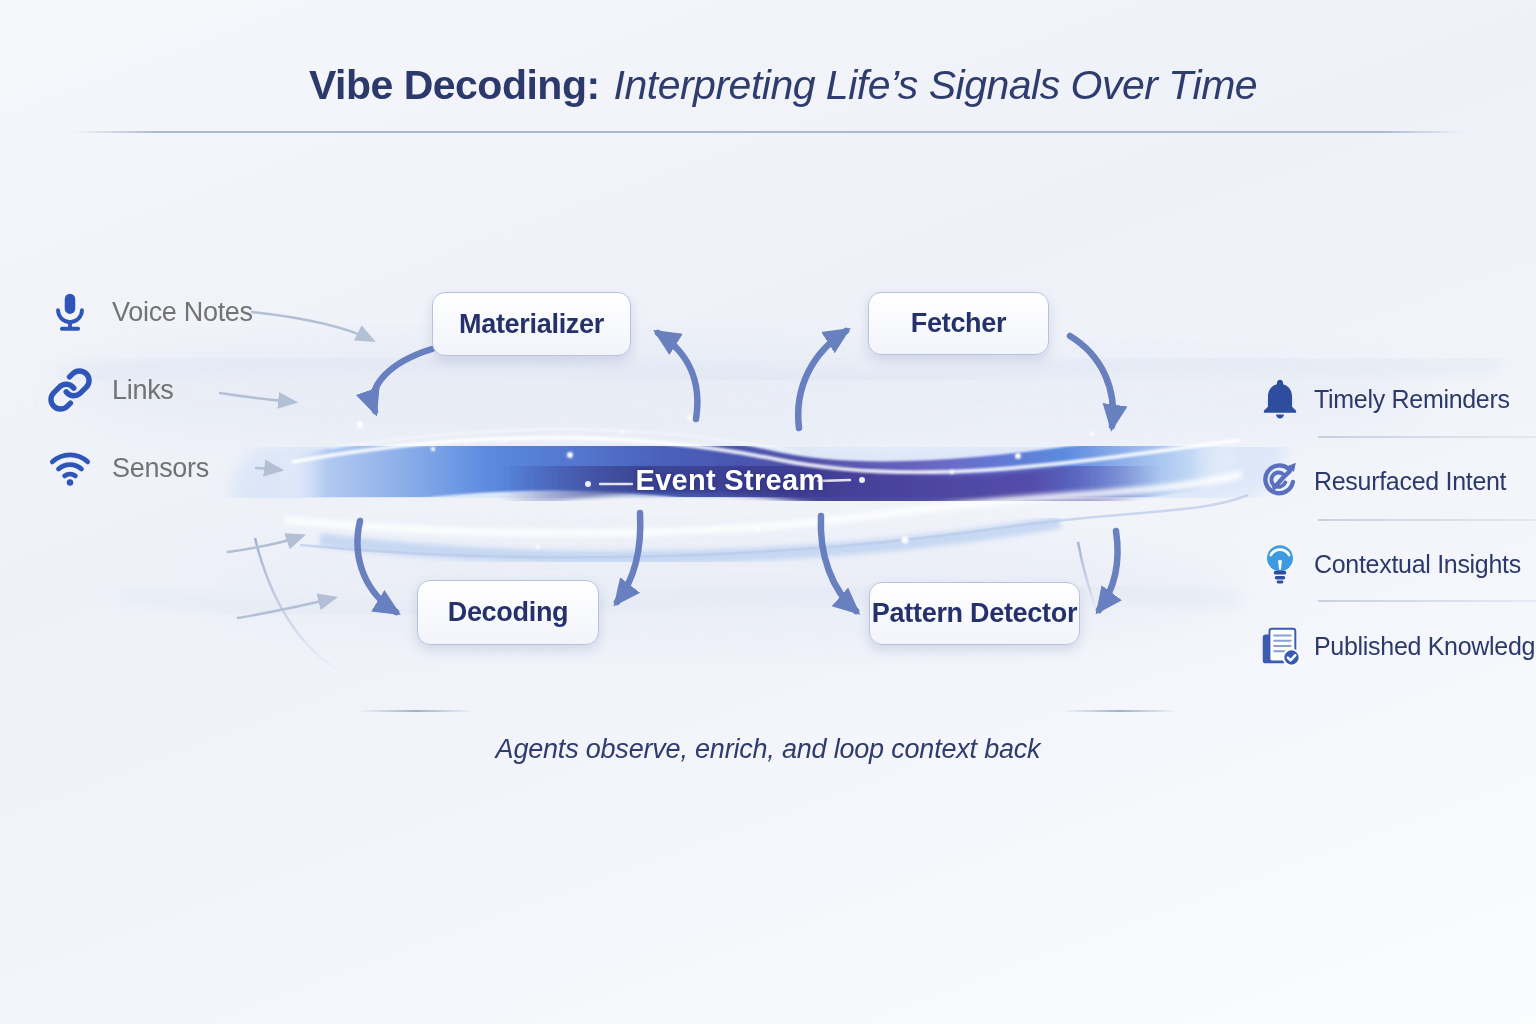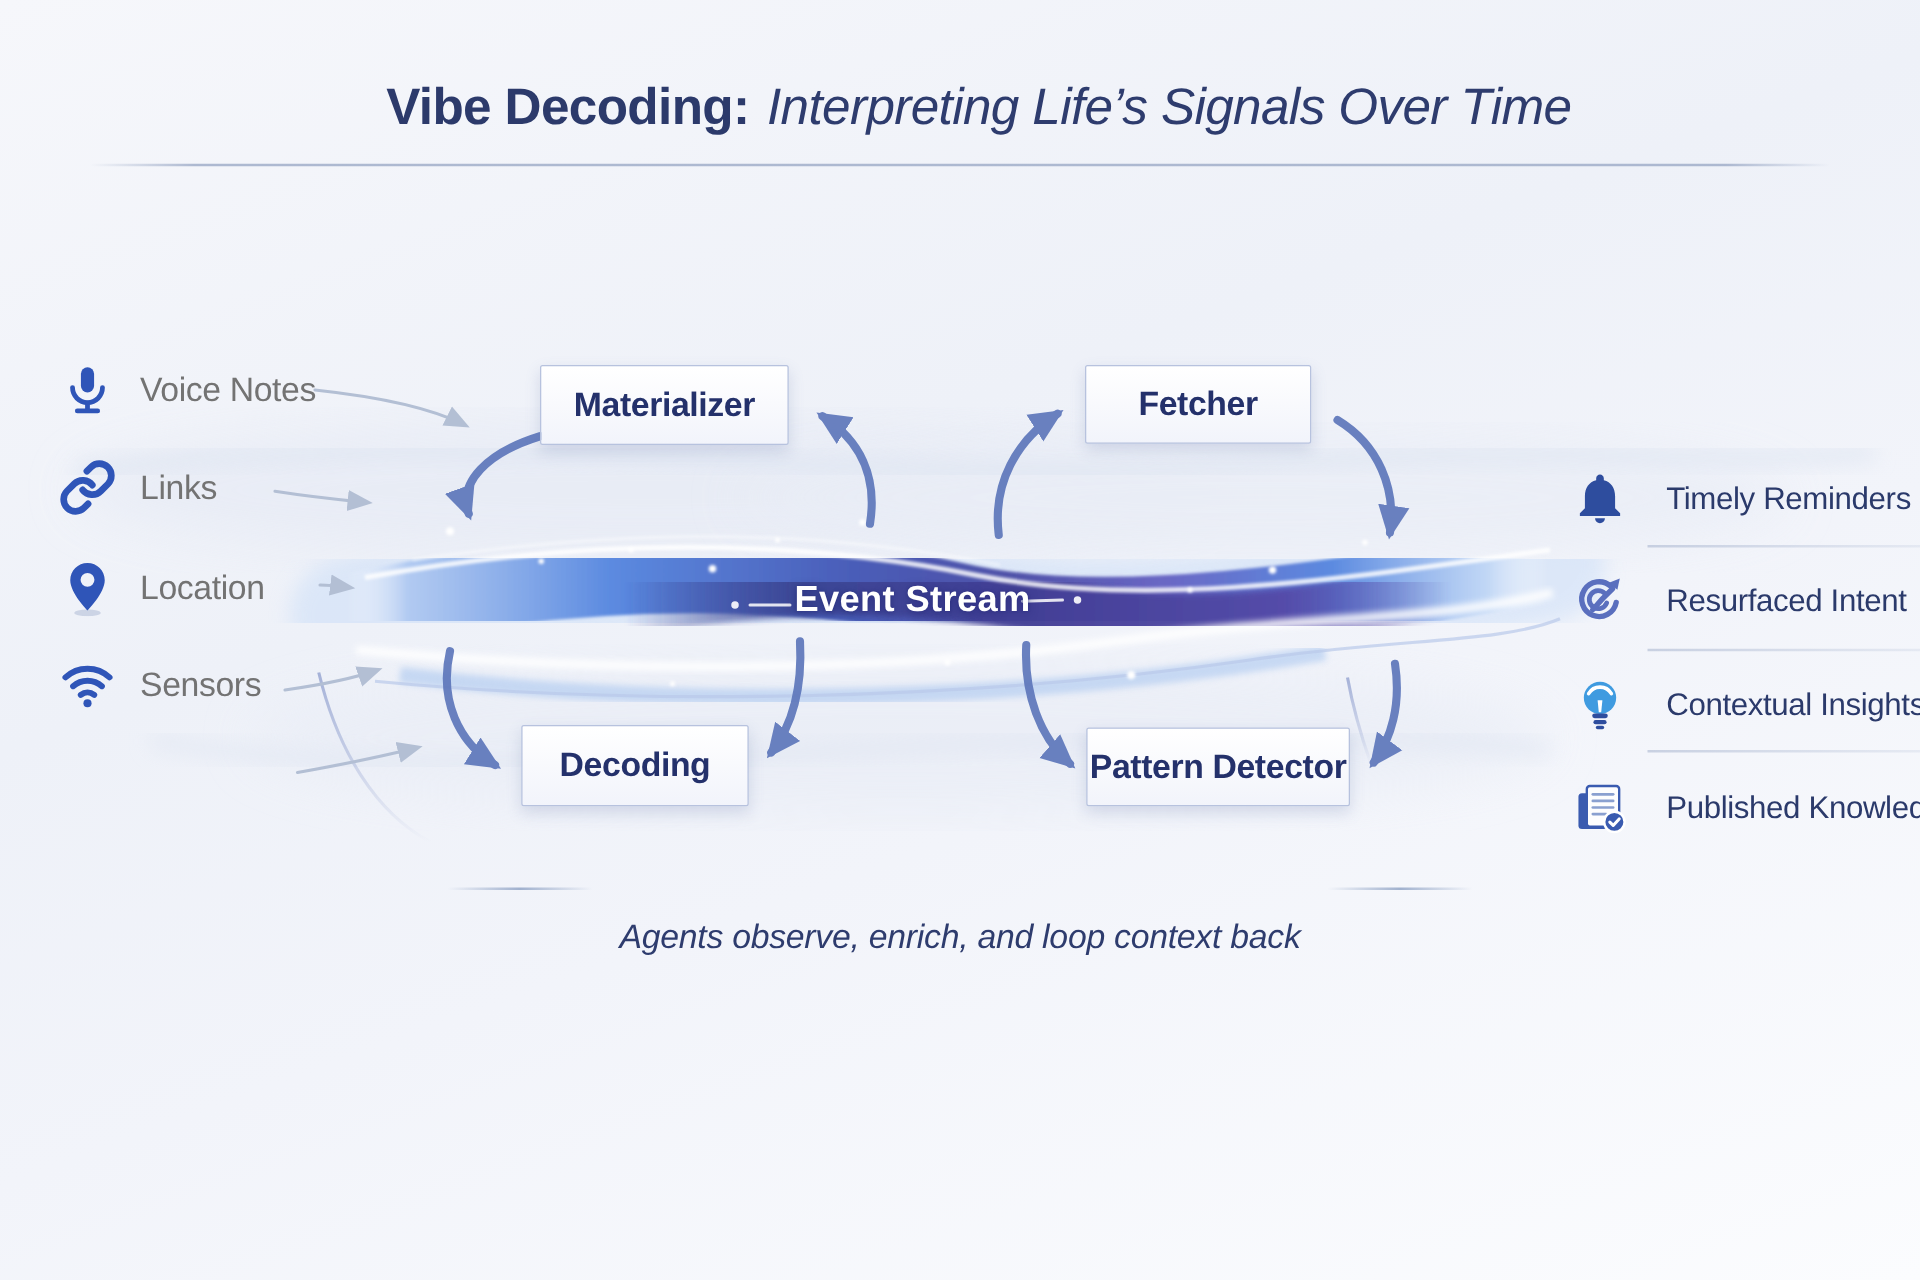--- a/index.html
+++ b/index.html
@@ -13,26 +13,26 @@
   .title-wrap{top:62px;left:15px;width:1536px;text-align:center;white-space:nowrap;}
   .title-prefix{font-size:41px;font-weight:bold;color:#2c3a6b;letter-spacing:-.5px;}
   .title-rest{font-size:41px;font-style:italic;font-weight:500;color:#2e3c6e;margin-left:14px;letter-spacing:-.5px;}
   .title-divider{top:131px;left:72px;width:1392px;height:2px;
     background:linear-gradient(90deg,rgba(170,182,205,0) 0%,rgba(150,165,195,.75) 6%,rgba(150,165,195,.75) 94%,rgba(170,182,205,0) 100%);}
   
   .io-row{display:flex;align-items:center;height:58px;}
   .io-icon{width:52px;height:52px;flex:0 0 52px;display:flex;align-items:center;justify-content:center;}
   .io-icon svg{width:46px;height:46px;}
   .input-label{margin-left:16px;font-size:27px;color:#737373;letter-spacing:-.3px;white-space:nowrap;}
-  .output-label{margin-left:27px;font-size:25px;color:#2b3a6b;letter-spacing:-.3px;white-space:nowrap;}
+  .output-label{margin-left:8px;font-size:25px;color:#2b3a6b;letter-spacing:-.3px;white-space:nowrap;}
   .sep{height:2px;background:linear-gradient(90deg,rgba(165,178,205,.55),rgba(185,196,218,.25));}
   
   .agent-box{
     background:linear-gradient(180deg,#ffffff 0%,#f2f4fb 100%);
-    border:1.5px solid #b7c2de;border-radius:2px;
+    border:1.5px solid #b7c2de;border-radius:13px;
     box-shadow:0 5px 12px rgba(90,110,165,.20),0 1px 0 #fff inset;
     display:flex;align-items:center;justify-content:center;
     font-size:27px;font-weight:bold;color:#24316b;letter-spacing:-.3px;white-space:nowrap;}
   
   .stream-label{top:464px;left:610px;width:240px;text-align:center;
     font-size:29px;font-weight:bold;color:#ffffff;letter-spacing:.3px;
     text-shadow:0 1px 8px rgba(30,35,110,.55),0 0 2px rgba(40,45,120,.6);}
   
   .caption{top:734px;left:0;width:1536px;text-align:center;
     font-size:27px;font-style:italic;color:#2e3c6e;letter-spacing:-.2px;}
@@ -179,29 +179,20 @@
     <span class="io-icon">
       <svg viewBox="0 0 24 24" fill="none" stroke="#2f55b8" stroke-width="2.8" stroke-linecap="round" stroke-linejoin="round">
         <path d="M10 13a5 5 0 0 0 7.54.54l3-3a5 5 0 0 0-7.07-7.07l-1.72 1.71"></path>
         <path d="M14 11a5 5 0 0 0-7.54-.54l-3 3a5 5 0 0 0 7.07 7.07l1.71-1.71"></path>
         </svg>
     </span>
     <span class="input-label">Links</span>
   </div>
 
 
-  <div class="io-row" style="margin-top:22px;">
-    <span class="io-icon">
-      <svg viewBox="0 0 24 24">
-        <ellipse cx="12" cy="22.6" rx="5.5" ry="1.4" fill="#c3cce0" opacity=".8"></ellipse>
-        <path fill-rule="evenodd" fill="#2f55b8" d="M12 1.8C8 1.8 4.8 5 4.8 9c0 5.4 7.2 12.6 7.2 12.6S19.2 14.4 19.2 9c0-4-3.2-7.2-7.2-7.2zm0 9.9a2.9 2.9 0 1 1 0-5.8 2.9 2.9 0 0 1 0 5.8z"></path>
-        </svg>
-    </span>
-    <span class="input-label">Location</span>
-  </div>
 
   <div class="io-row" style="margin-top:20px;">
     <span class="io-icon">
       <svg viewBox="0 0 24 24" fill="none" stroke="#2f55b8" stroke-width="2.5" stroke-linecap="round">
         <path d="M2.8 8.8 a13.5 13.5 0 0 1 18.4 0"></path>
         <path d="M6 12.5 a9 9 0 0 1 12 0"></path>
         <path d="M9.2 16.1 a4.6 4.6 0 0 1 5.6 0"></path>
         <circle cx="12" cy="19.6" r="1.7" fill="#2f55b8" stroke="none"></circle>
         </svg>
     </span>

